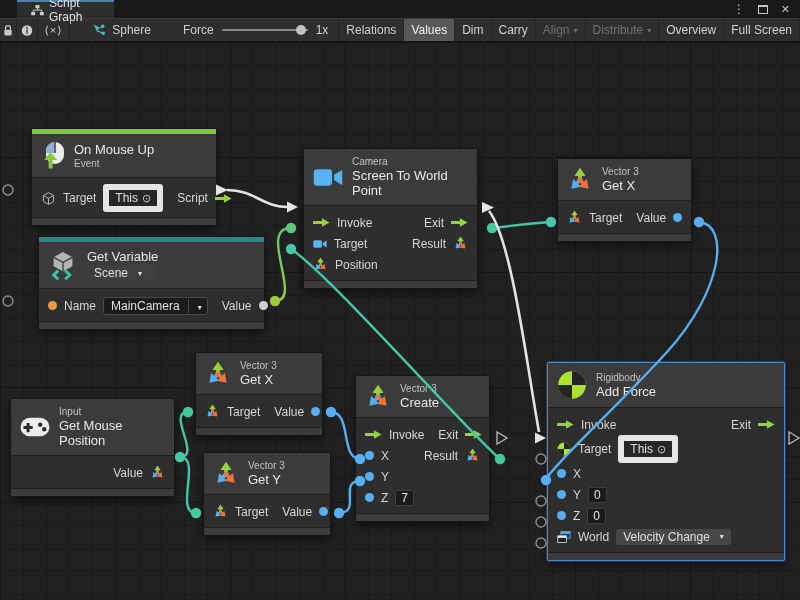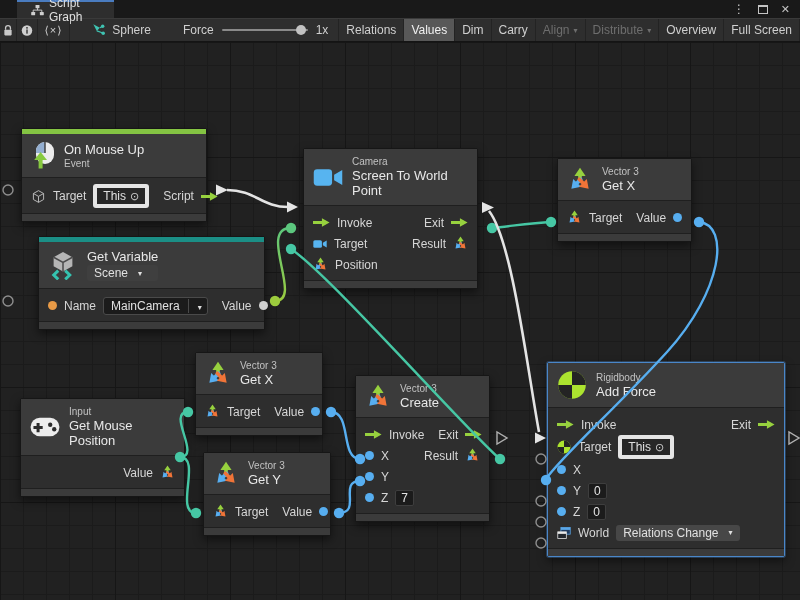--- a/index.html
+++ b/index.html
@@ -55,21 +55,21 @@
   .ntitle { font-size:13px; color:#e8e8e8; }
   .nbody { padding:6px 0 5px; }
   .nrow { display:flex; align-items:center; gap:7px; padding:0 9px; min-height:21px; color:#d6d6d6; }
   .nfoot { height:8px; background:#3b3b3b; border-top:1px solid #1f1f1f; }
   .sp { flex:1; }
   .pdot { width:9px; height:9px; border-radius:50%; flex:none; }
   .pdot.blue { background:#57aef0; } .pdot.orange { background:#e89a46; } .pdot.gray { background:#cfcfcf; }
   .mini { width:15px; height:15px; flex:none; }
   .mini14 { width:14px; height:14px; flex:none; }
   .flow { width:17px; height:11px; flex:none; }
-  .chip { display:inline-flex; align-items:center; gap:4px; background:#272727; border:4px solid #e5e5e5;
+  .chip { display:inline-flex; align-items:center; gap:4px; background:#272727; border:6px solid #e5e5e5;
           border-radius:3px; padding:1px 6px; color:#e0e0e0; }
   .tgt { font-size:11px; color:#cfcfcf; }
   .vfield { background:#1b1b1b; border:1px solid #3e3e3e; border-radius:2px; padding:0 5px; color:#e4e4e4; min-width:14px; }
   .dd { display:inline-flex; align-items:center; gap:6px; background:#3f3f3f; border-radius:3px; padding:1px 7px; color:#e0e0e0; }
   .dd.big { background:#474747; }
   .dd.dark { background:#1b1b1b; border:1px solid #4a4a4a; padding:1px 0 1px 7px; }
   .dd.dark .caretbox { border-left:1px solid #4a4a4a; padding:0 5px; margin-left:2px; }
   .hicon26 { width:26px; height:26px; flex:none; }
   .hicon30 { width:30px; height:30px; flex:none; }
   .hiconpad { width:30px; height:20px; flex:none; }
@@ -226,21 +226,21 @@
   <div class="tbtn">
       <span>Overview</span>
     </div>
   <div class="tbtn" style="border-right:1px solid #232323">
       <span>Full Screen</span>
     </div>
 </div>
 
 <div class="canvas">
 
-  <div class="node" style="left:21px;top:86px;width:186px">
+  <div class="node" style="left:31px;top:86px;width:186px">
     <div class="bar" style="background:#84c443"></div>
     <div class="nhead">
       <svg class="hiconmouse">
           <use href="#mouse"></use>
         </svg>
       <div class="nstack">
         <span class="ntitle">On Mouse Up</span>
         <span class="ncat">Event</span>
       </div>
     </div>
@@ -402,21 +402,21 @@
           </svg>
         <span>Target</span>
         <span class="sp"></span>
         <span>Value</span>
         <span class="pdot blue"></span>
       </div>
     </div>
     <div class="nfoot"></div>
   </div>
 
-  <div class="node" style="left:20px;top:356px;width:165px">
+  <div class="node" style="left:10px;top:356px;width:165px">
     <div class="nhead">
       <svg class="hiconpad">
           <use href="#pad"></use>
         </svg>
       <div class="nstack">
         <span class="ncat">Input</span>
         <span class="ntitle">Get Mouse Position</span>
       </div>
     </div>
     <div class="nbody">
@@ -519,21 +519,21 @@
         <span class="pdot blue"></span>
         <span>Z</span>
         <span class="vfield">0</span>
       </div>
       <div class="nrow">
         <svg class="mini14">
             <use href="#winstack"></use>
           </svg>
         <span>World</span>
         <span class="dd big">
-            <span>Relations Change</span>
+            <span>Velocity Change</span>
             <span class="caret">▾</span>
           </span>
       </div>
     </div>
     <div class="nfoot"></div>
   </div>
 
   <svg class="wires" viewBox="0 0 800 558">
     <defs>
       <linearGradient id="gradGreen" gradientUnits="userSpaceOnUse" x1="275" y1="259" x2="291" y2="186">

